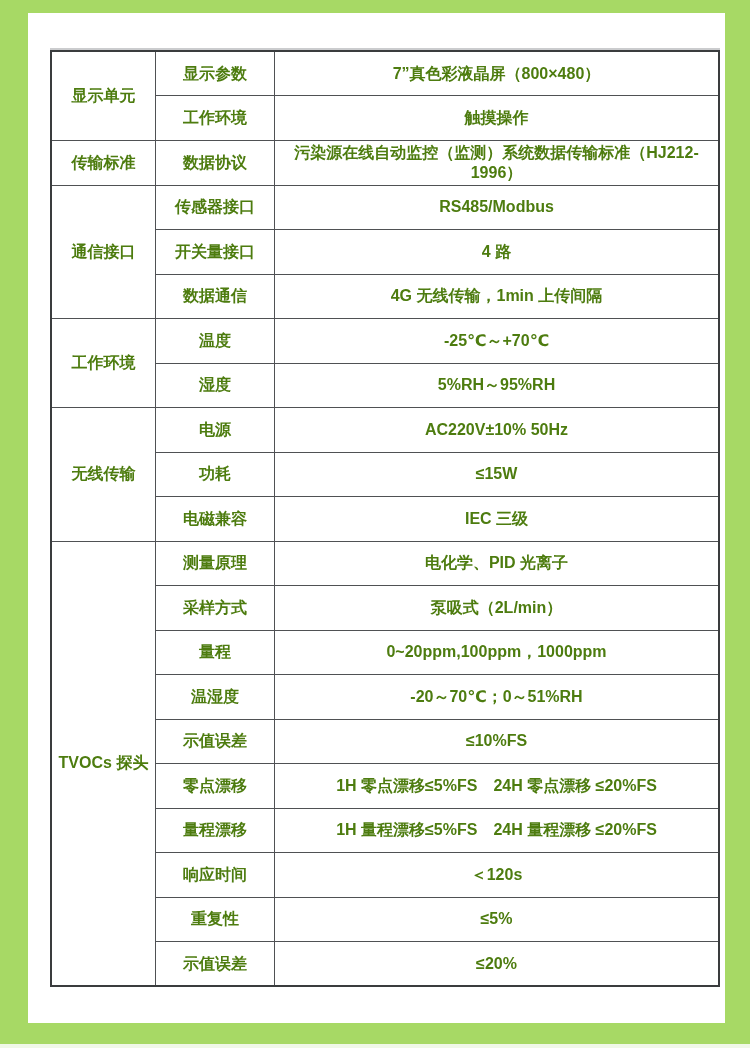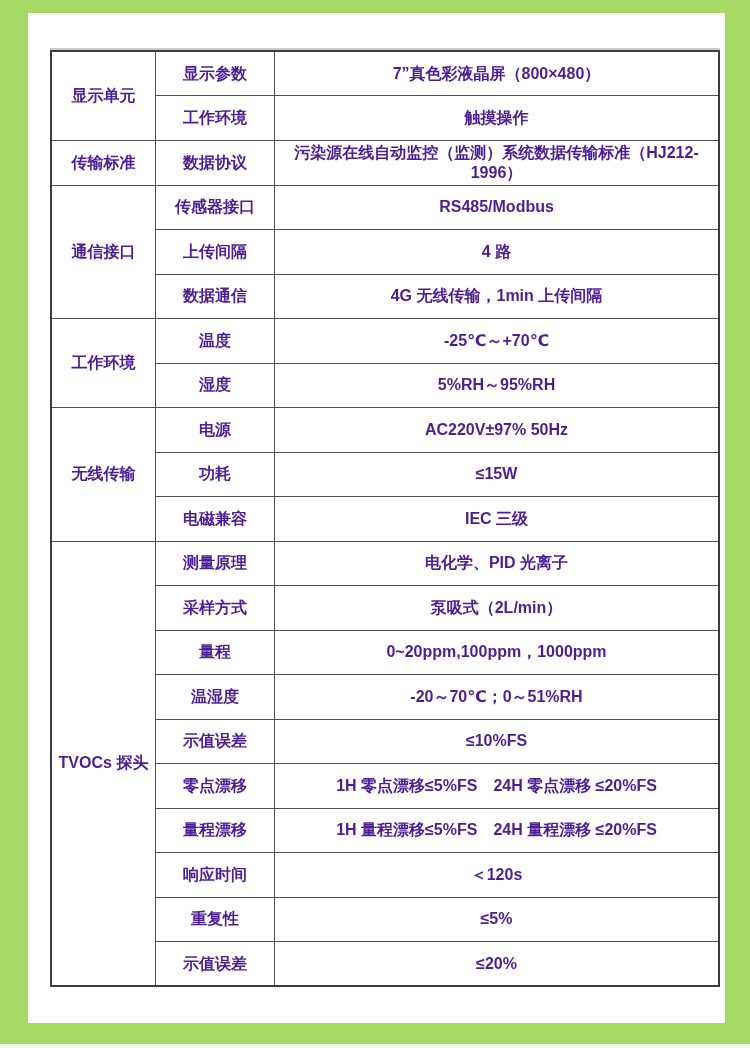--- a/index.html
+++ b/index.html
@@ -39,21 +39,21 @@
     border-collapse: collapse;
     table-layout: fixed;
     box-shadow: 0 -2px 0 rgba(160,163,166,0.55);
   }
   table.spec td {
     border: 1.5px solid #4f5154;
     text-align: center;
     vertical-align: middle;
     font-weight: bold;
     font-size: 16px;
-    color: #4c1d95;
+    color: #4d7c0f;
     padding: 2px 4px;
     line-height: 1.25;
   }
   table.spec {
     border: 2px solid #3a3c3e;
   }
   td.cat   { width: 95px;  }
   td.param { width: 110px; }
   td.val   { width: 435px; }
   tr.row   { height: 44.5px; }
@@ -80,42 +80,42 @@
         <td class="param">数据协议</td>
         <td class="val">污染源在线自动监控（监测）系统数据传输标准（HJ212-1996）</td>
       </tr>
 
       <tr class="row">
         <td class="cat" rowspan="3">通信接口</td>
         <td class="param">传感器接口</td>
         <td class="val">RS485/Modbus</td>
       </tr>
       <tr class="row">
-        <td class="param">上传间隔</td>
+        <td class="param">开关量接口</td>
         <td class="val">4 路</td>
       </tr>
       <tr class="row">
         <td class="param">数据通信</td>
         <td class="val">4G 无线传输，1min 上传间隔</td>
       </tr>
 
       <tr class="row">
         <td class="cat" rowspan="2">工作环境</td>
         <td class="param">温度</td>
         <td class="val">-25℃～+70℃</td>
       </tr>
       <tr class="row">
         <td class="param">湿度</td>
         <td class="val">5%RH～95%RH</td>
       </tr>
 
       <tr class="row">
         <td class="cat" rowspan="3">无线传输</td>
         <td class="param">电源</td>
-        <td class="val">AC220V±97% 50Hz</td>
+        <td class="val">AC220V±10% 50Hz</td>
       </tr>
       <tr class="row">
         <td class="param">功耗</td>
         <td class="val">≤15W</td>
       </tr>
       <tr class="row">
         <td class="param">电磁兼容</td>
         <td class="val">IEC 三级</td>
       </tr>
 

